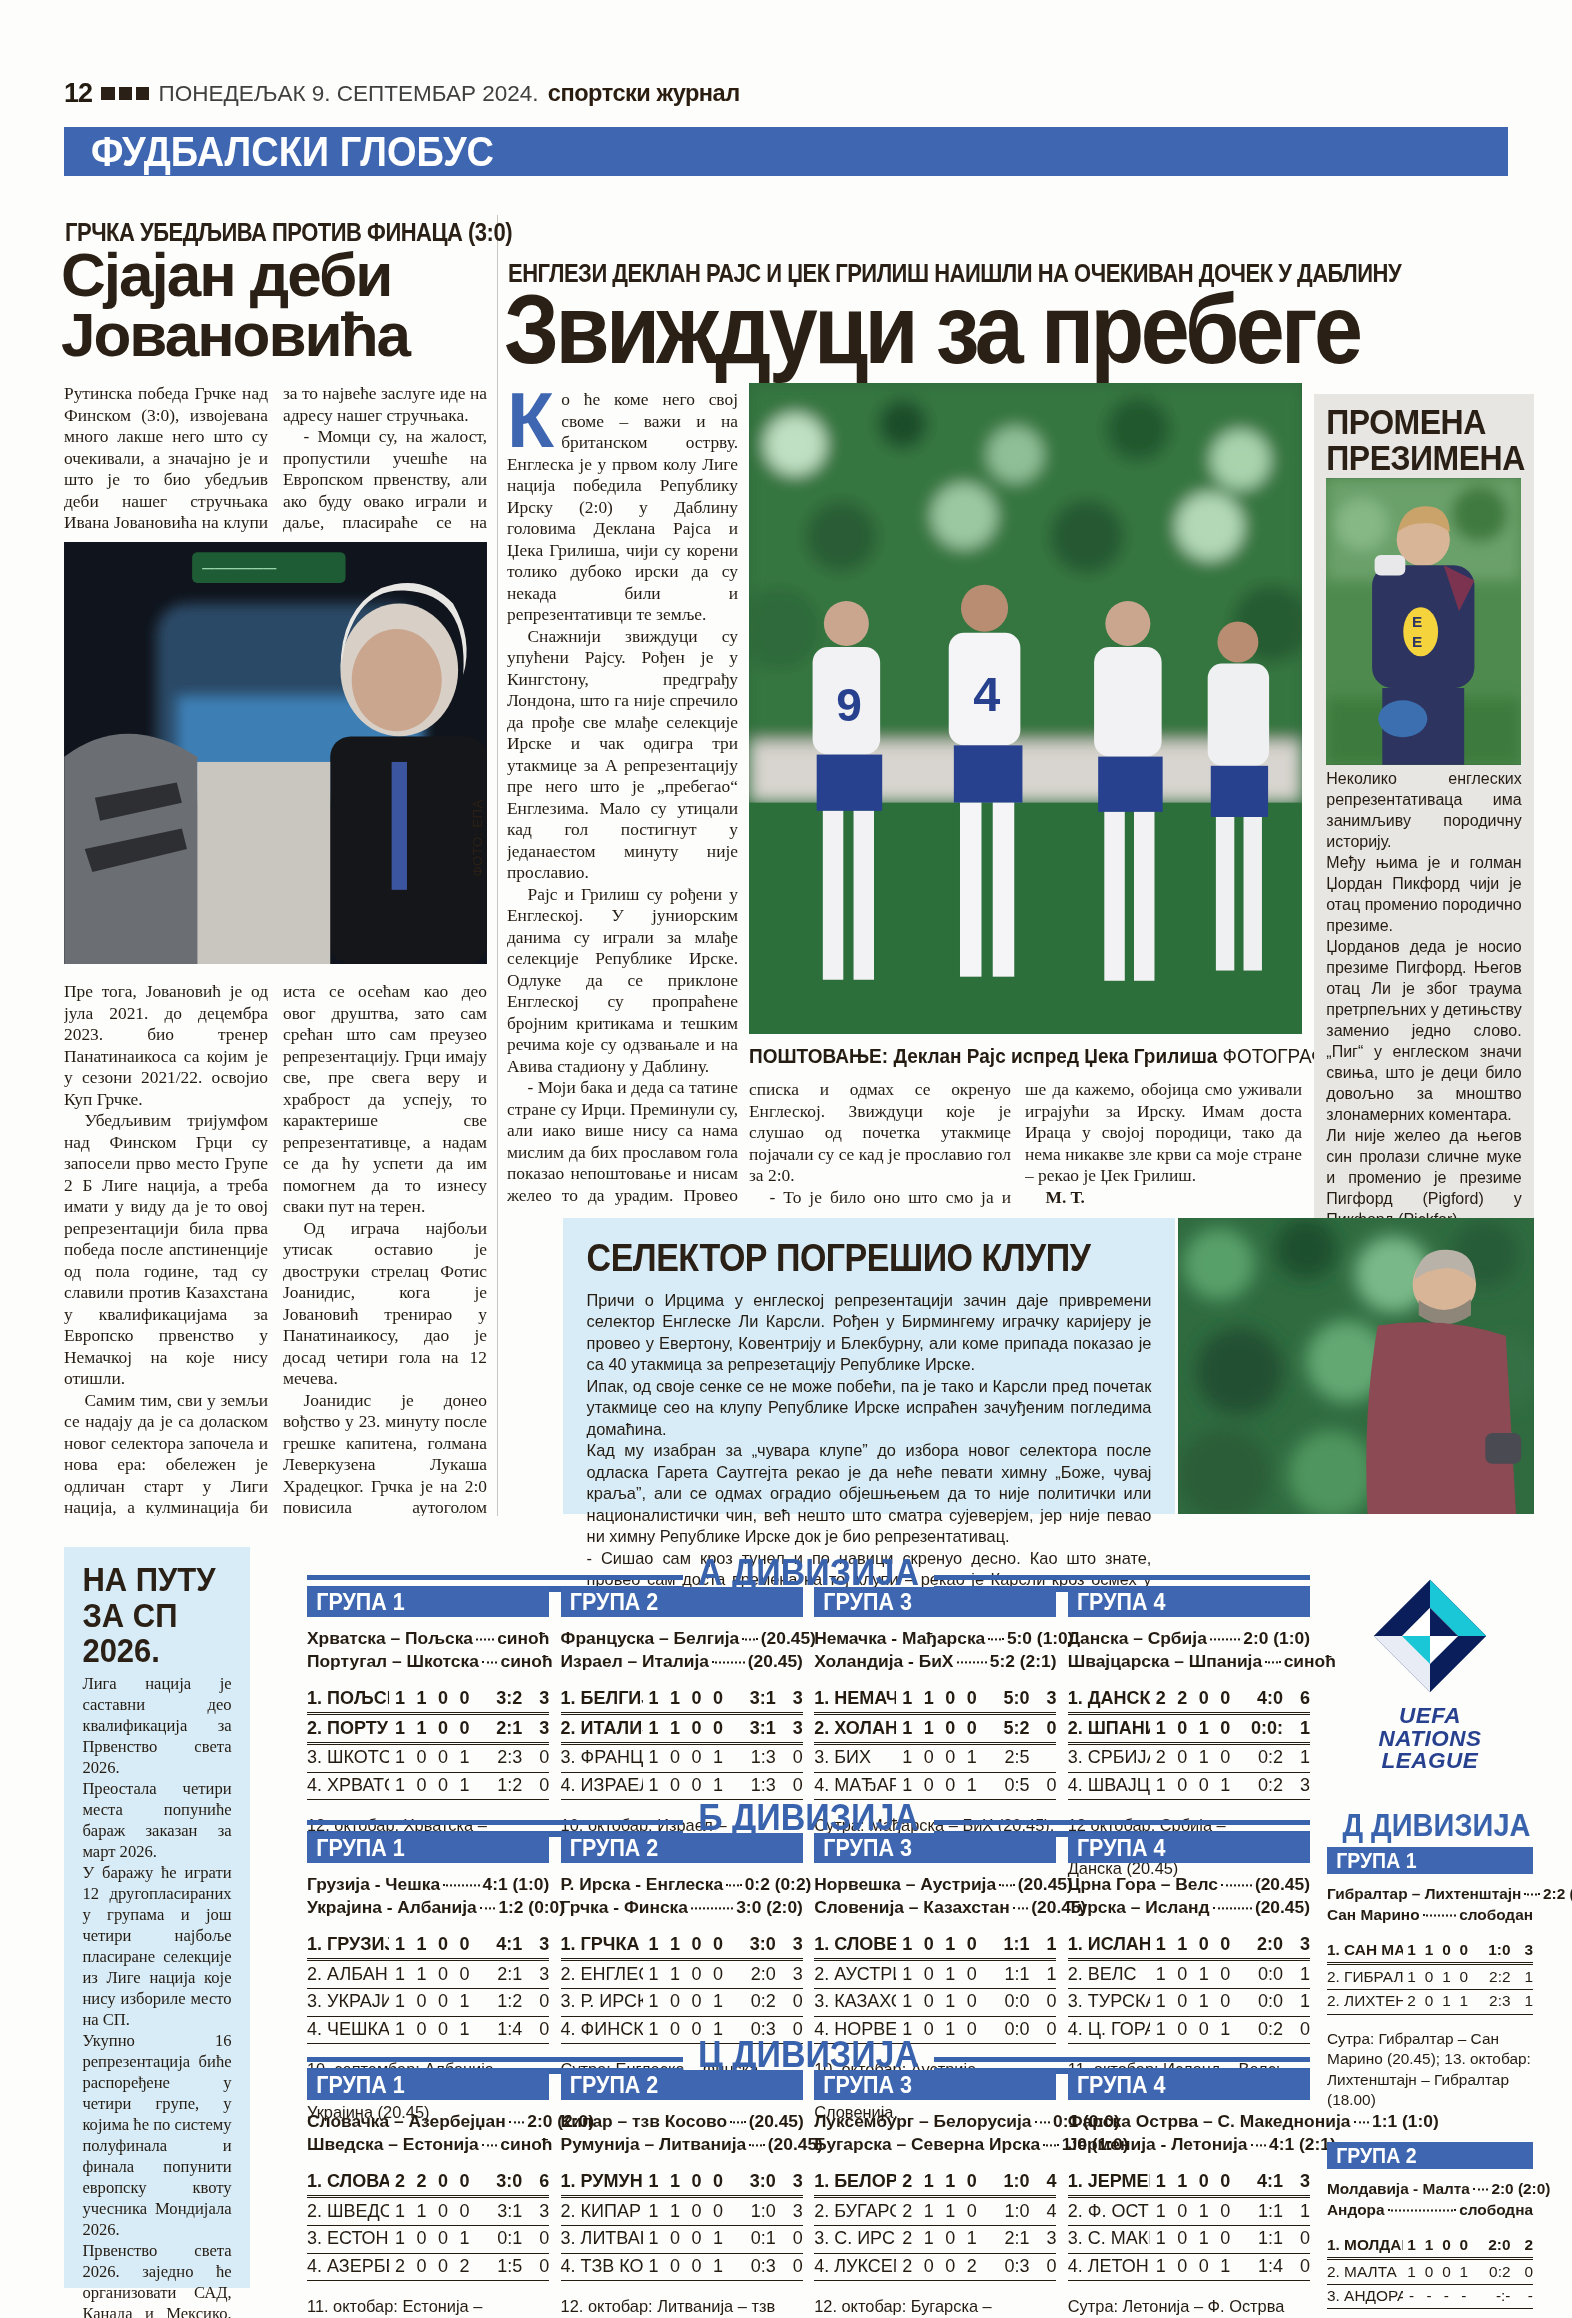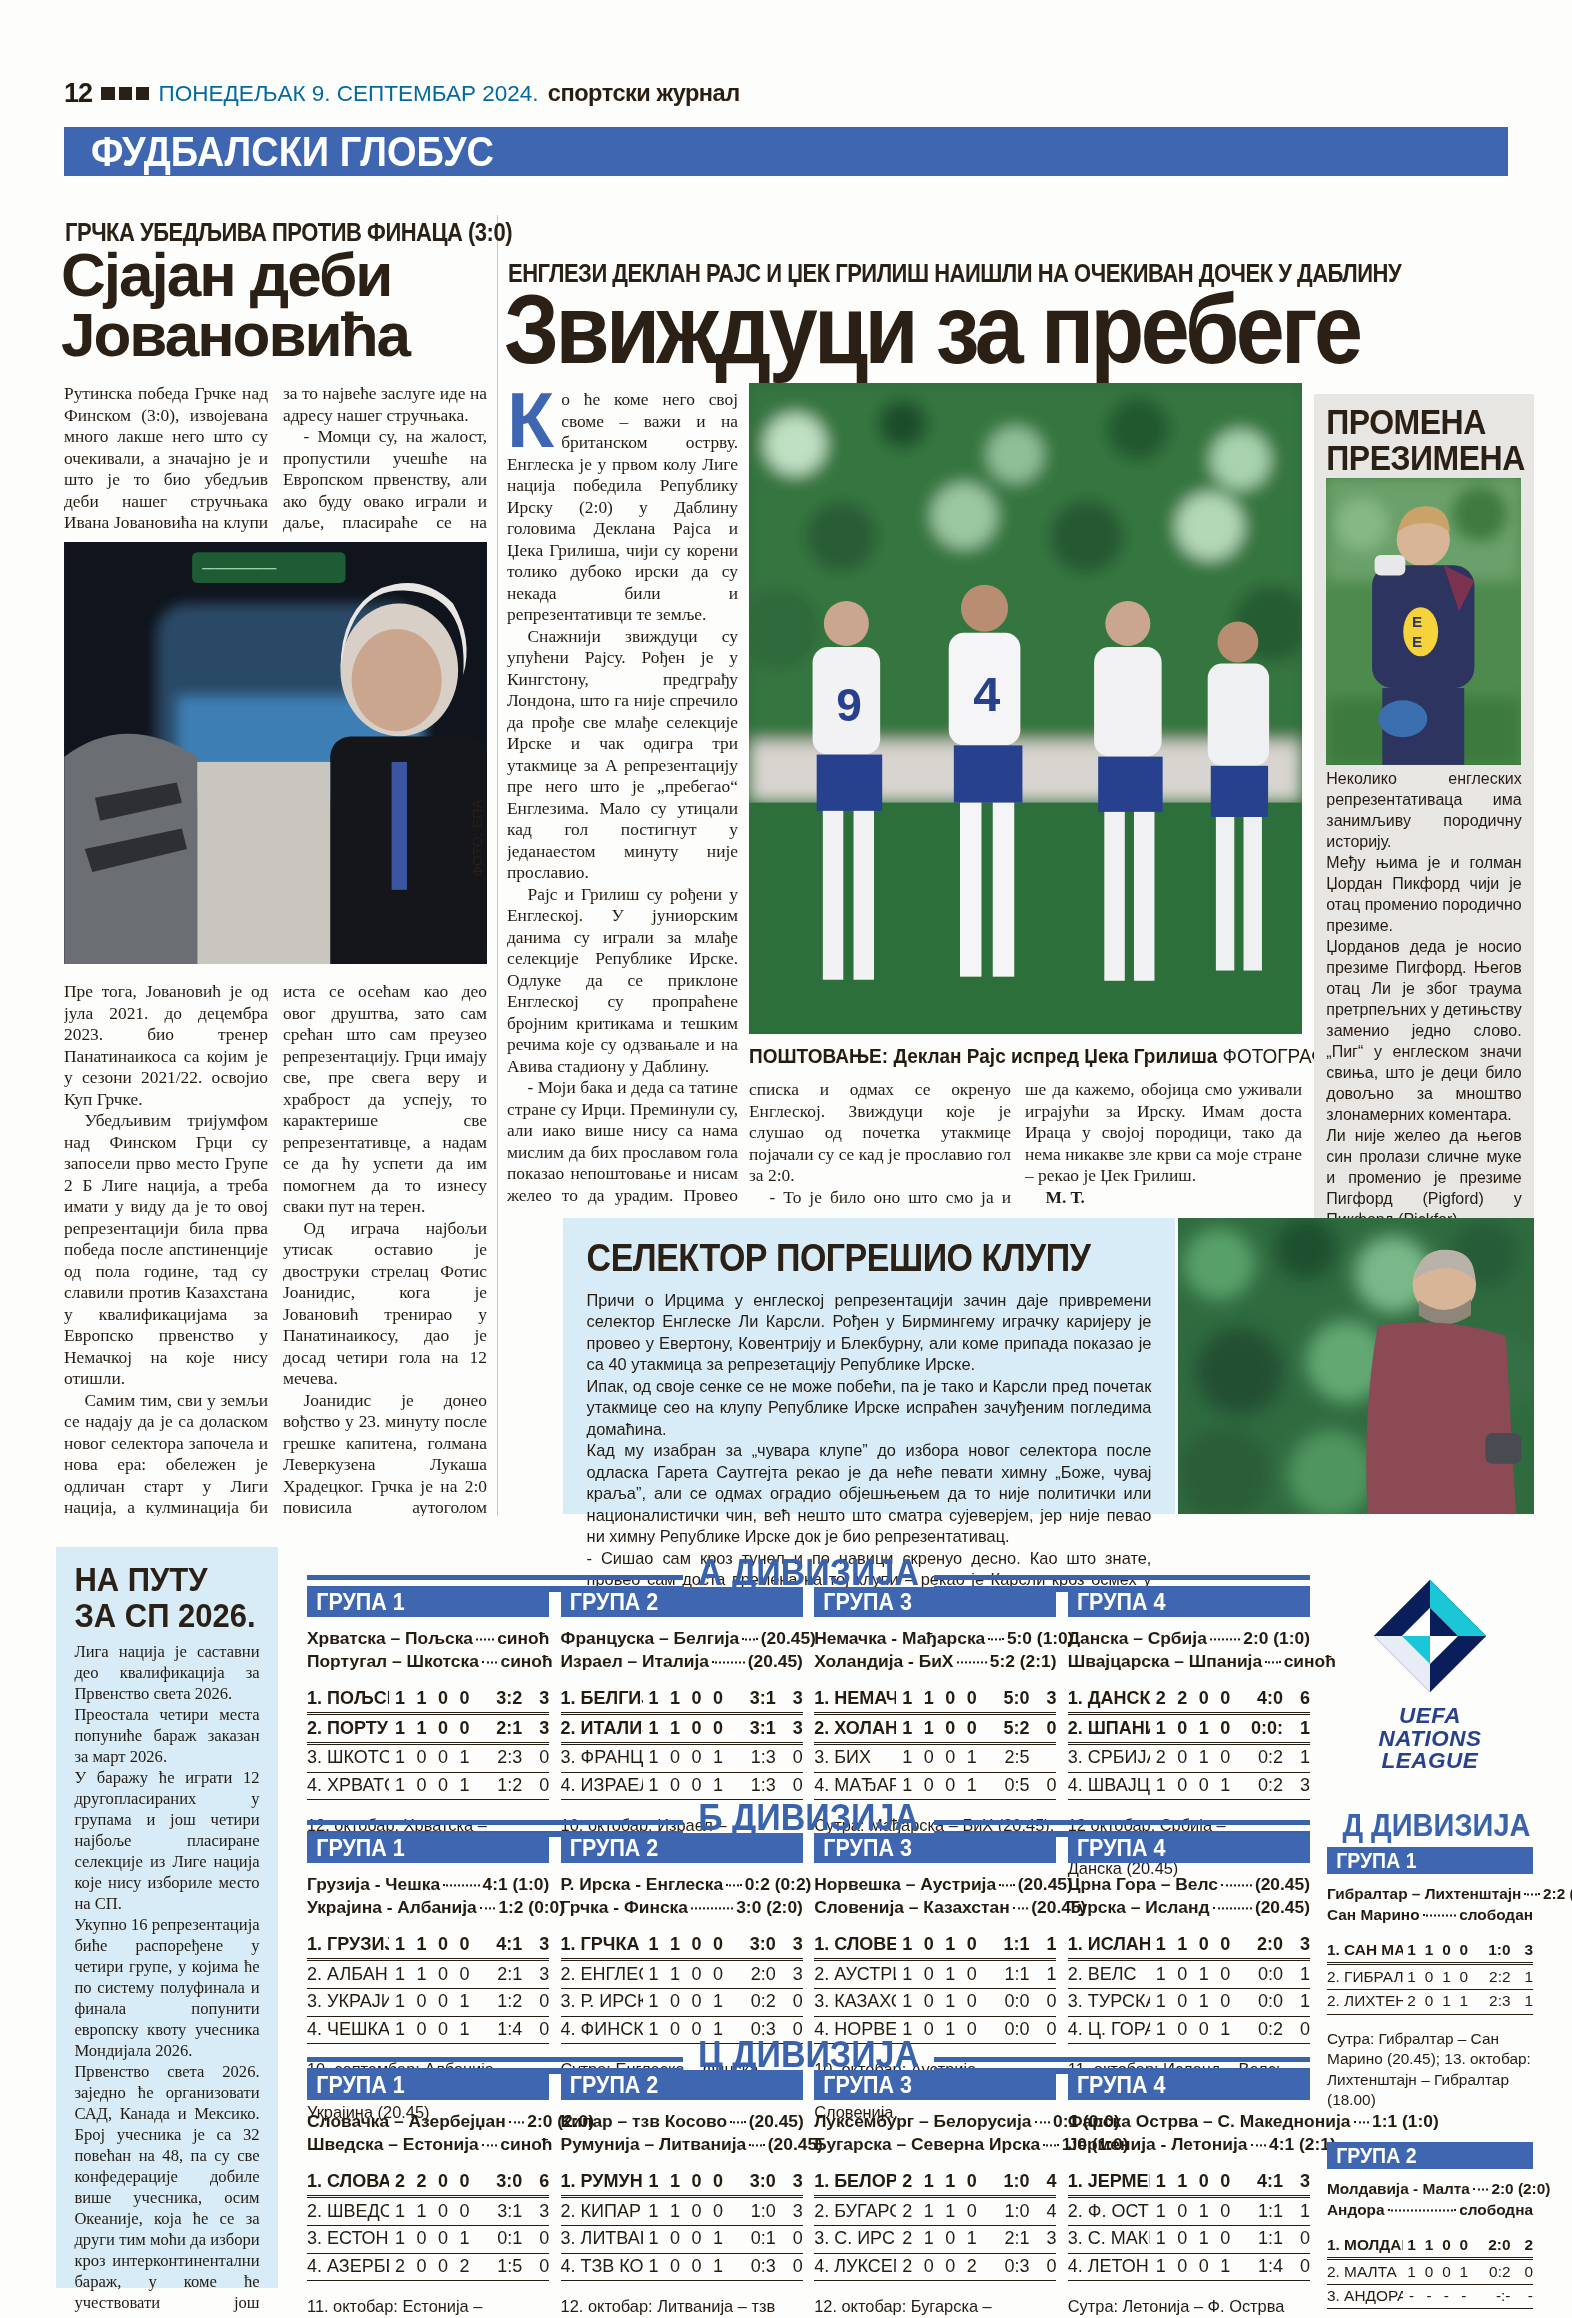--- a/index.html
+++ b/index.html
@@ -4,21 +4,21 @@
 <style>
   html,body{margin:0;padding:0;background:#ffffff;}
   .page{position:relative;width:1573px;height:2319px;background:#fdfdfc;overflow:hidden;
         font-family:"Liberation Serif",serif;color:#241b11;}
   
   .masthead{position:absolute;left:64px;top:78px;display:flex;align-items:center;gap:9.2px;
             font-family:"Liberation Sans",sans-serif;}
   .pageno{font-size:27px;font-weight:bold;letter-spacing:-1px;}
   .sqs{display:flex;gap:4.1px;}
   .sq{width:13.3px;height:13.3px;background:#2b2015;display:inline-block;}
-  .dateline{font-size:22.5px;letter-spacing:0px;color:#0369a1;}
+  .dateline{font-size:22.5px;letter-spacing:0px;color:#404040;}
   .brand{font-size:23.6px;font-weight:bold;color:#2b1c10;letter-spacing:-0.5px;}
   .banner{position:absolute;left:64px;top:127px;width:1444px;height:49px;background:#3f67b1;
           display:flex;align-items:center;}
   .banner span{font-family:"Liberation Sans",sans-serif;font-weight:bold;color:#ffffff;
                font-size:38px;letter-spacing:0px;padding-left:27px;transform:scaleY(1.12);transform-origin:left center;}
   
   .kicker{font-family:"Liberation Sans",sans-serif;font-weight:bold;font-size:22px;letter-spacing:-0.5px;
           color:#2b2015;transform:scaleY(1.15);transform-origin:left top;white-space:nowrap;}
   .headline{font-family:"Liberation Sans",sans-serif;font-weight:bold;color:#2b2015;letter-spacing:-2px;line-height:.97;}
   .col{position:absolute;overflow:hidden;text-align:justify;font-size:17.4px;line-height:21.5px;}
@@ -45,21 +45,21 @@
                    text-align:justify;}
   .graybox .sbtext p{margin:0;}
   
   .bluebox{position:absolute;background:#d8ecf7;box-sizing:border-box;}
   .selbox{left:563px;top:1218px;width:612px;height:296px;padding:17.4px 23.6px;}
   .selbox .title{font-family:"Liberation Sans",sans-serif;font-weight:bold;font-size:34px;color:#2b2015;
                  letter-spacing:-0.5px;transform:scaleY(1.15);transform-origin:left top;}
   .selbox .seltext{margin-top:15.4px;font-family:"Liberation Sans",sans-serif;font-size:16.4px;line-height:21.5px;
                    text-align:justify;}
   .selbox .seltext p{margin:0;}
-  .wcbox{left:56px;top:1547px;width:222px;height:741px;padding:15.4px 18.4px;}
+  .wcbox{left:64px;top:1547px;width:186px;height:741px;padding:15.4px 18.4px;}
   .wcbox .title{font-family:"Liberation Sans",sans-serif;font-weight:bold;font-size:31px;line-height:1.05;
                 color:#2b2015;transform:scaleY(1.1);transform-origin:left top;}
   .wcbox .wctext{margin-top:13.3px;font-size:16.6px;line-height:21px;text-align:justify;}
   .wcbox .wctext p{margin:0;}
   
   .divband{position:absolute;display:flex;align-items:flex-end;gap:15.4px;}
   .dlines{flex:1;display:flex;flex-direction:column;gap:6.1px;}
   .dlines i{display:block;height:5.6px;background:#3a63ae;}
   .divband .dname{font-family:"Liberation Sans",sans-serif;font-weight:bold;color:#3a63ae;font-size:34px;
                   letter-spacing:0px;transform:scaleY(1.1);white-space:nowrap;}

